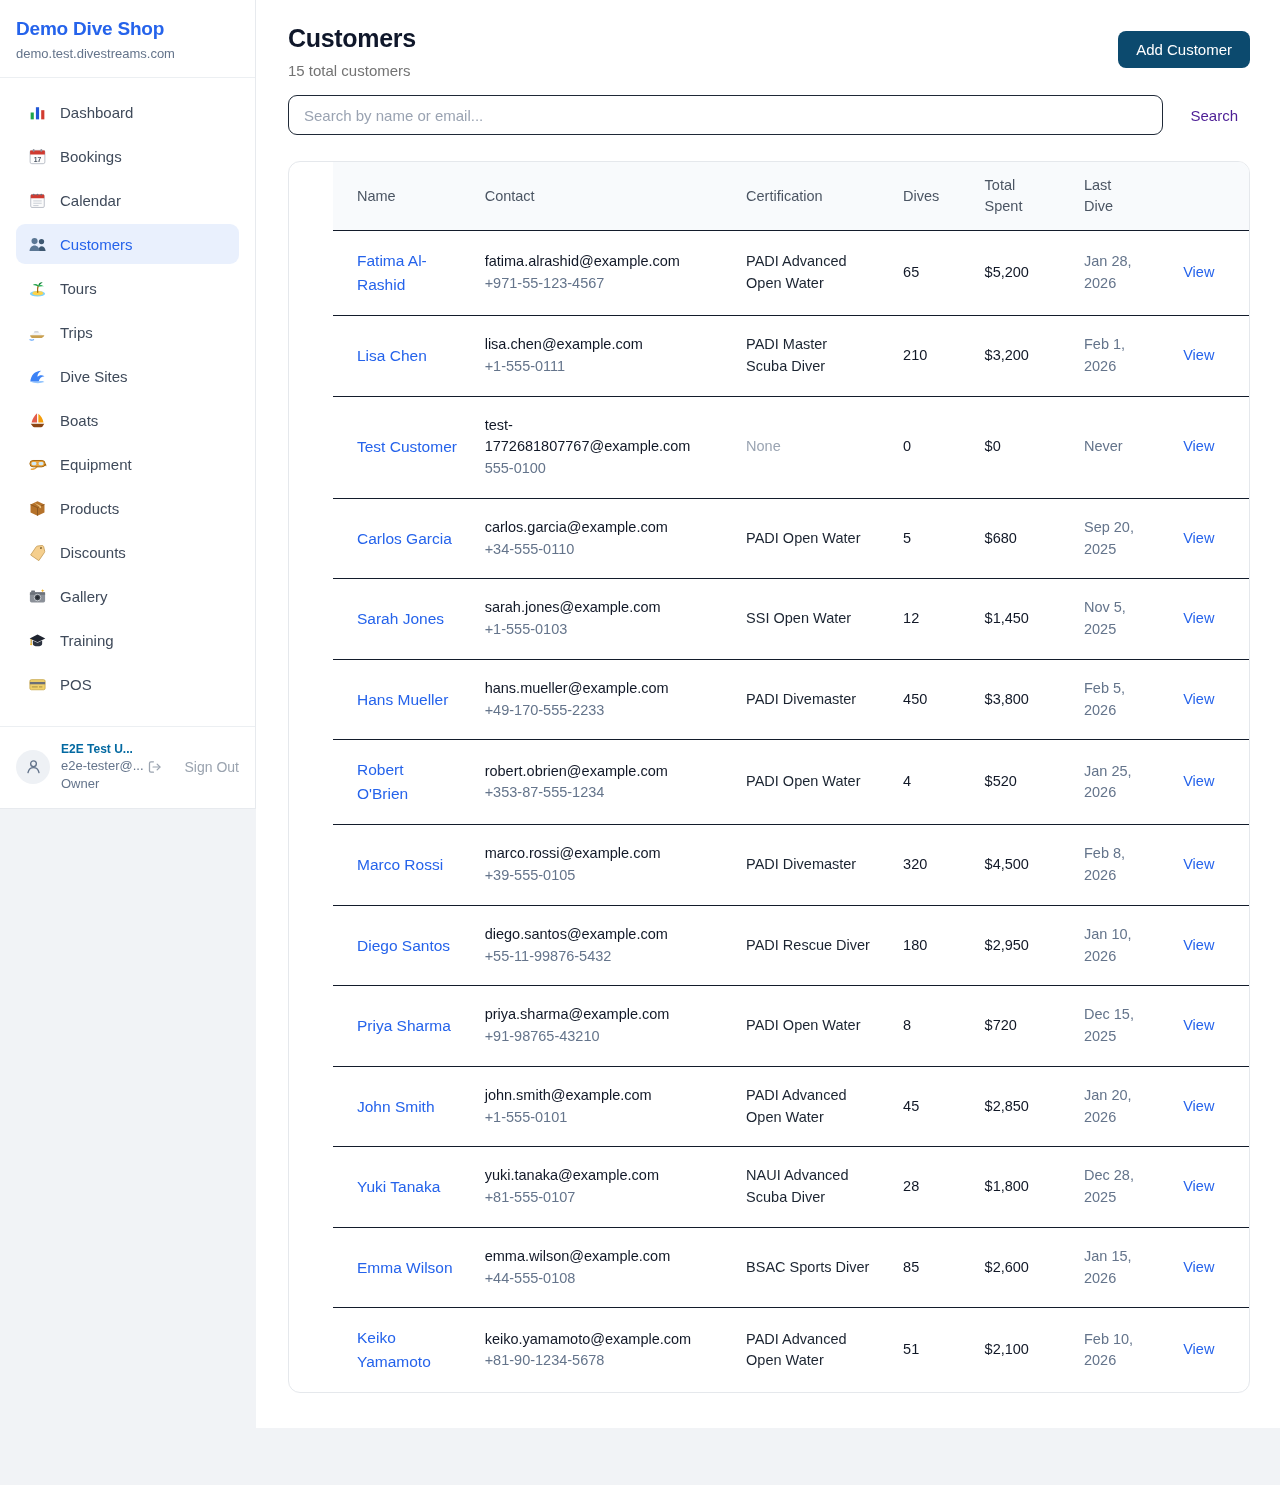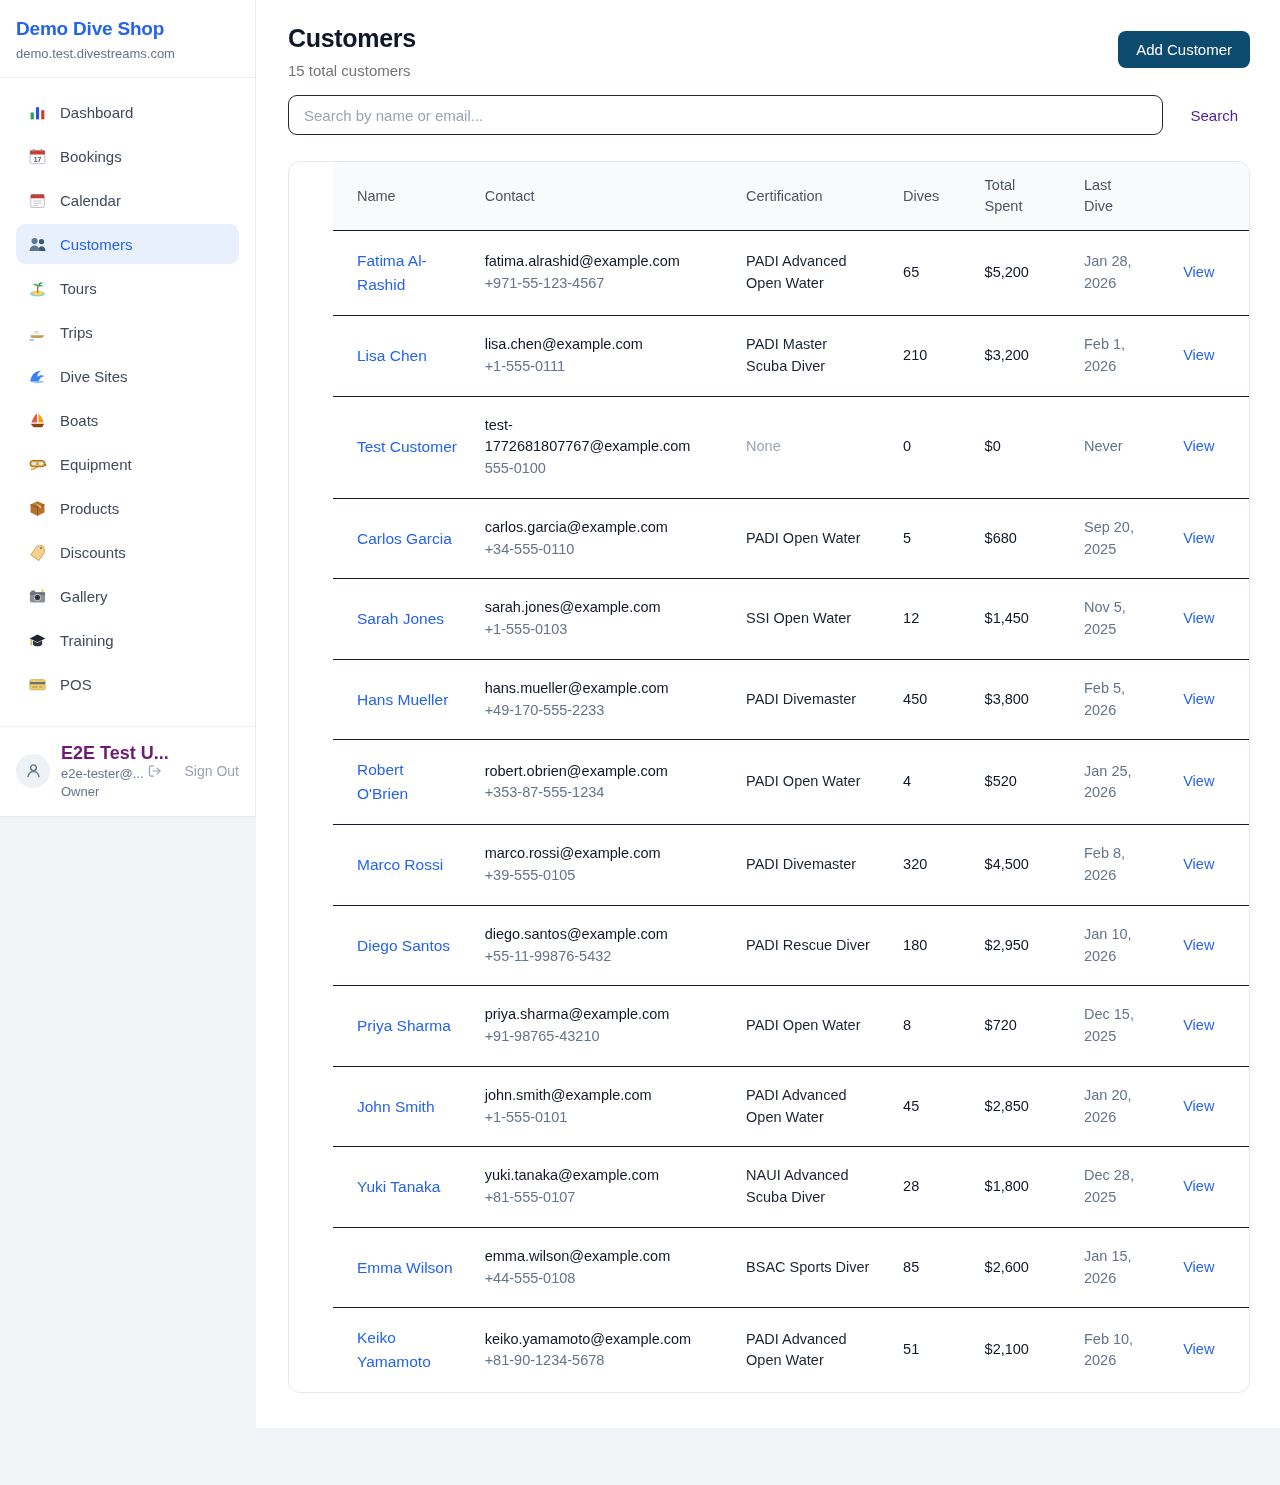--- a/index.html
+++ b/index.html
@@ -33,21 +33,21 @@
   .user-box {
     border-top: 1px solid #eceff2; padding: 14px 16px 16px 16px;
     display: flex; align-items: center;
   }
   .avatar {
     width: 34px; height: 34px; border-radius: 50%; background: #eef1f5;
     display: flex; align-items: center; justify-content: center; flex: none;
   }
   .avatar svg { width: 19px; height: 19px; }
   .user-text { margin-left: 11px; line-height: 1.35; min-width: 0; }
-  .user-name { font-size: 18px; font-weight: bold; color: #701a75; white-space: nowrap; }
+  .user-name { font-size: 12px; font-weight: bold; color: #0369a1; white-space: nowrap; }
   .user-email, .user-role { font-size: 13px; color: #64748b; white-space: nowrap; }
   .signout {
     margin-left: auto; display: flex; align-items: center; gap: 22px;
     color: #9aa3af; font-size: 14px; cursor: pointer; white-space: nowrap;
   }
   .signout svg { width: 16px; height: 16px; }
 
   
   .main { flex: 1; background: #ffffff; padding: 24px 30px 0 32px; }
   .main::after { content: ""; display: block; height: 0; }

